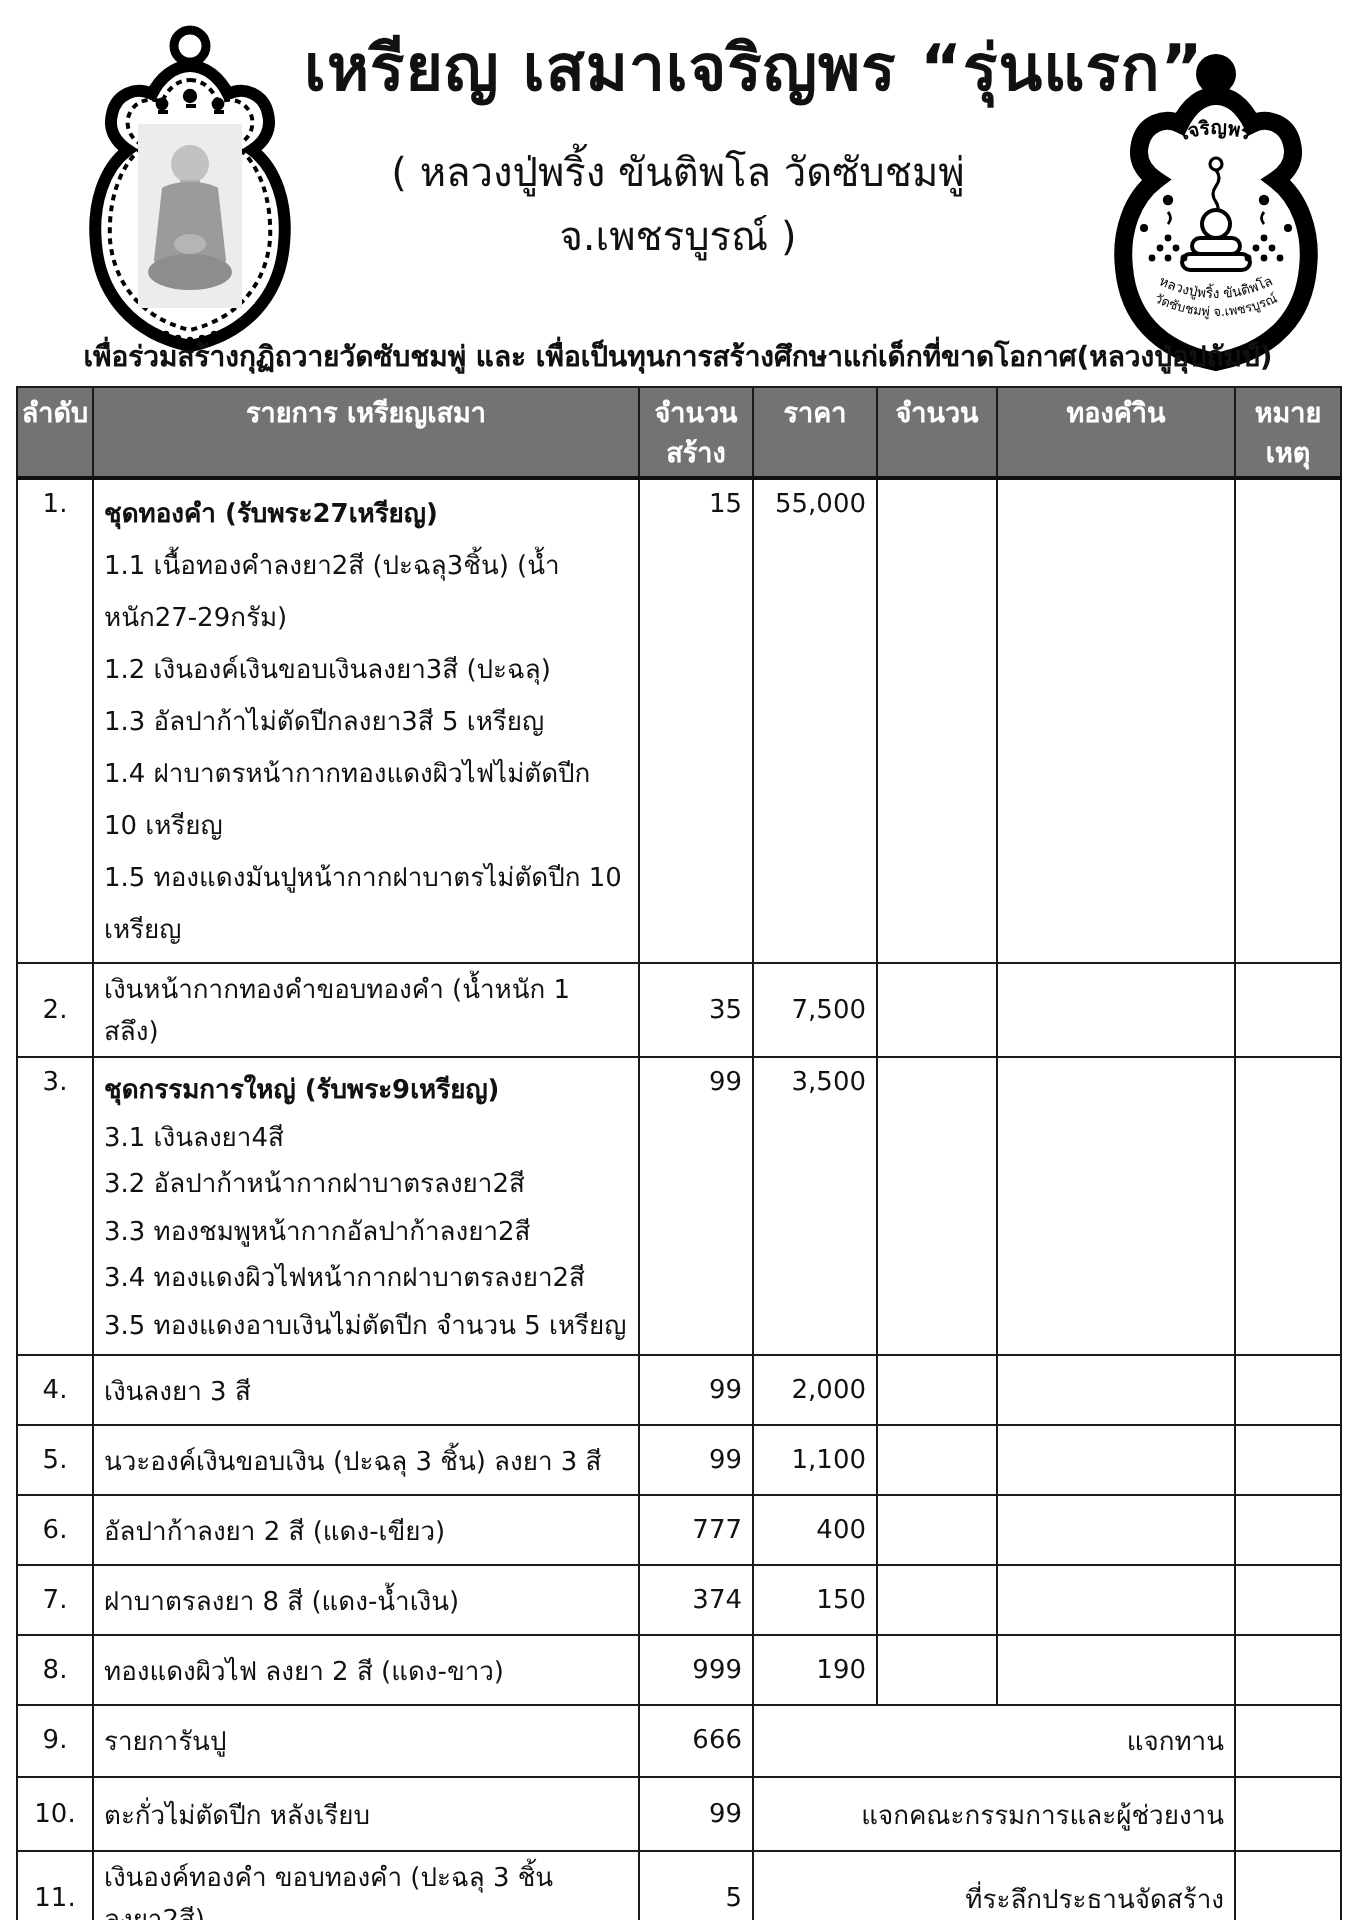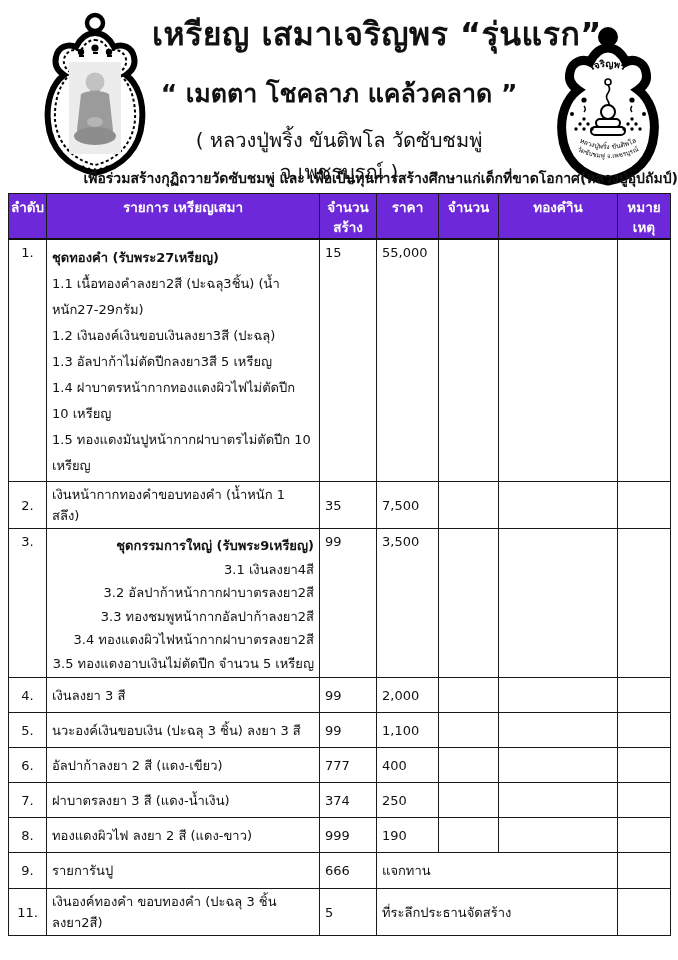--- a/index.html
+++ b/index.html
@@ -9,42 +9,42 @@
     font-family:"DejaVu Sans","Liberation Sans",sans-serif; color:#111;
   }
   
   .header { position:relative; height:193px; }
   .emblem-left { position:absolute; left:40px; top:10px; width:110px; height:170px; }
   .emblem-right { position:absolute; left:548px; top:24px; width:120px; height:165px; }
   .header-text { margin:0 152px; text-align:center; }
   .title { padding-top:8px; font-size:32px; font-weight:bold; letter-spacing:0.5px; white-space:nowrap; }
   .subtitle { margin-top:14px; font-size:25px; font-weight:bold; }
   .temple-line { margin-top:11px; font-size:20px; font-weight:500; }
-  .tagline { position:absolute; left:0; right:0; bottom:4px; text-align:right;
+  .tagline { position:absolute; left:0; right:0; bottom:4px; text-align:center;
              font-size:14px; font-weight:bold; }
   
   table.order { border-collapse:collapse; table-layout:fixed; width:662px; margin:0 8px; }
   .order col.c1{width:38px}.order col.c2{width:273px}.order col.c3{width:57px}
   .order col.c4{width:62px}.order col.c5{width:60px}.order col.c6{width:119px}
   .order col.c7{width:53px}
   .order th {
-    background:#6d28d9; color:#fff; font-size:13.5px; font-weight:bold;
+    background:#737373; color:#fff; font-size:13.5px; font-weight:bold;
     border:1px solid #1a1a1a; border-bottom:2px solid #111;
     vertical-align:top; padding-top:4px; line-height:1.45; height:38px;
   }
   .order td {
     border:1px solid #1a1a1a; font-size:13px; padding:2px 5px;
     vertical-align:middle; overflow:hidden;
   }
   .c-no    { text-align:center; }
-  .c-made, .c-price, .c-span { text-align:left; }
+  .c-made, .c-price, .c-span { text-align:right; }
   .c-item .bold-line { font-weight:bold; }
   tr.tall td { vertical-align:top; padding-top:5px; }
   tr.tall .c-item div { line-height:26px; }
-  tr.tall2 .c-item div { line-height:23.5px;text-align:right; }
+  tr.tall2 .c-item div { line-height:23.5px; }
   tr.h162 { height:162px; } tr.h146 { height:146px; }
   tr.h36 { height:36px; } tr.h35 { height:35px; } tr.h37 { height:37px; } tr.h38r { height:38px; }
 </style>
 </head>
 <body>
 
 <div class="page">
 
   <div class="header">
 
@@ -78,21 +78,20 @@
         <circle cx="43" cy="157" r="1.6"></circle>
           <circle cx="49" cy="159" r="1.6"></circle>
           <circle cx="55" cy="160" r="1.6"></circle>
         <circle cx="61" cy="159" r="1.6"></circle>
           <circle cx="67" cy="157" r="1.6"></circle>
       </g>
     </svg>
 
     <div class="header-text">
       <div class="title">เหรียญ เสมาเจริญพร “รุ่นแรก”</div>
-      <div class="subtitle">“ เมตตา โชคลาภ แคล้วคลาด ”</div>
       <div class="temple-line">( หลวงปู่พริ้ง ขันติพโล วัดซับชมพู่ จ.เพชรบูรณ์ )</div>
     </div>
 
     <svg class="emblem-right" viewBox="0 0 120 165">
       <defs>
         <path id="arc-top" d="M32,52 Q60,34 88,52"></path>
         <path id="arc-b1" d="M27,116 Q60,134 93,116"></path>
         <path id="arc-b2" d="M20,122 Q60,146 100,122"></path>
       </defs>
       <circle cx="60" cy="13" r="10" fill="#000"></circle>
@@ -239,23 +238,23 @@
         <td class="c-no">6.</td>
         <td class="c-item">อัลปาก้าลงยา 2 สี (แดง-เขียว)</td>
         <td class="c-made">777</td>
         <td class="c-price">400</td>
         <td class="c-qty"></td>
         <td class="c-total"></td>
         <td class="c-note"></td>
       </tr>
       <tr class="h35">
         <td class="c-no">7.</td>
-        <td class="c-item">ฝาบาตรลงยา 3 สี (แดง-น้ำเงิน)</td>
+        <td class="c-item">ฝาบาตรลงยา 8 สี (แดง-น้ำเงิน)</td>
         <td class="c-made">374</td>
-        <td class="c-price">250</td>
+        <td class="c-price">150</td>
         <td class="c-qty"></td>
         <td class="c-total"></td>
         <td class="c-note"></td>
       </tr>
       <tr class="h35">
         <td class="c-no">8.</td>
         <td class="c-item">ทองแดงผิวไฟ ลงยา 2 สี (แดง-ขาว)</td>
         <td class="c-made">999</td>
         <td class="c-price">190</td>
         <td class="c-qty"></td>
@@ -263,20 +262,27 @@
         <td class="c-note"></td>
       </tr>
 
       <tr class="h36">
         <td class="c-no">9.</td>
         <td class="c-item">รายการันปู</td>
         <td class="c-made">666</td>
         <td class="c-span" colspan="3">แจกทาน</td>
         <td class="c-note"></td>
       </tr>
+      <tr class="h37">
+        <td class="c-no">10.</td>
+        <td class="c-item">ตะกั่วไม่ตัดปีก หลังเรียบ</td>
+        <td class="c-made">99</td>
+        <td class="c-span" colspan="3">แจกคณะกรรมการและผู้ช่วยงาน</td>
+        <td class="c-note"></td>
+      </tr>
       <tr class="h38r">
         <td class="c-no">11.</td>
         <td class="c-item">เงินองค์ทองคำ ขอบทองคำ (ปะฉลุ 3 ชิ้น ลงยา2สี)</td>
         <td class="c-made">5</td>
         <td class="c-span" colspan="3">ที่ระลึกประธานจัดสร้าง</td>
         <td class="c-note"></td>
       </tr>
 
     </tbody>
   </table>

